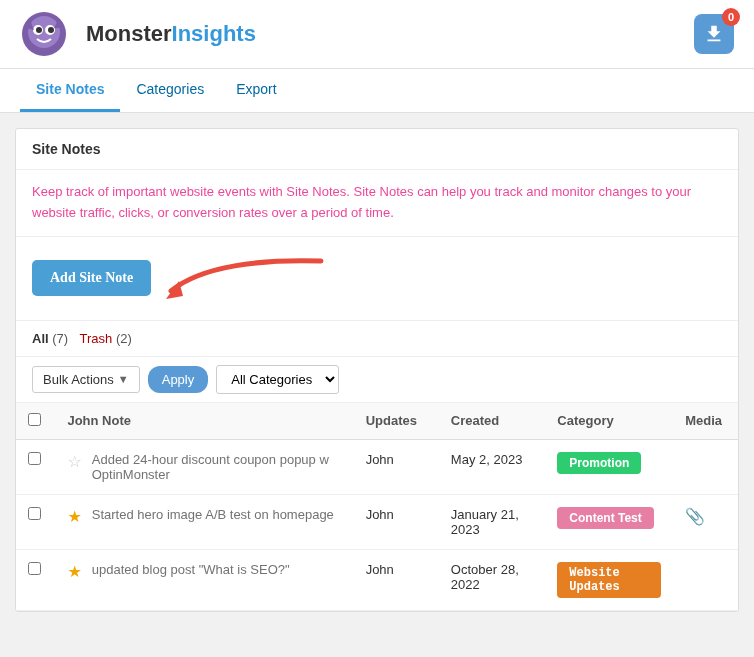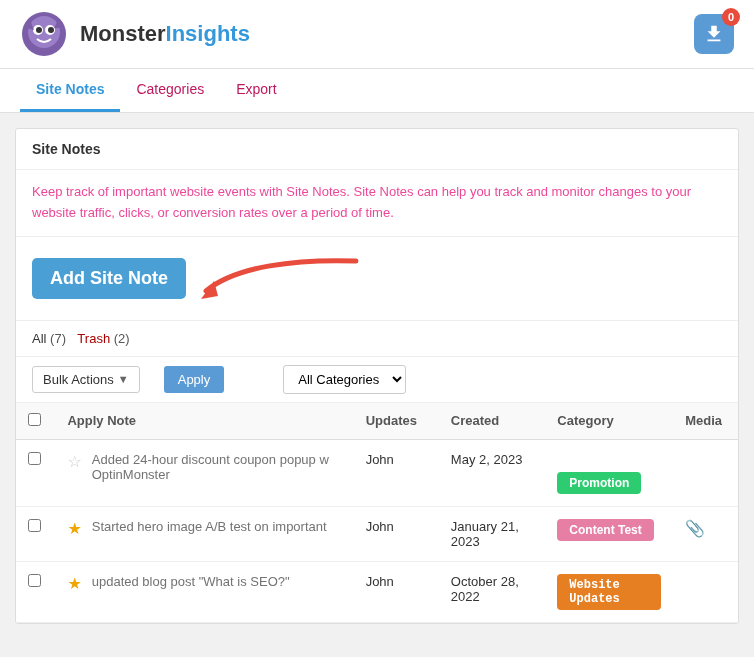--- a/index.html
+++ b/index.html
@@ -6,21 +6,21 @@
     body { font-family: -apple-system, BlinkMacSystemFont, 'Segoe UI', Arial, sans-serif; background: #f1f1f1; font-size: 13px; color: #333; }
 
     .header {
       background: #fff;
       border-bottom: 1px solid #e0e0e0;
       padding: 10px 20px;
       display: flex;
       align-items: center;
       justify-content: space-between;
     }
-    .logo-area { display: flex; align-items: center; gap: 12px; }
+    .logo-area { display: flex; align-items: center; gap: 18px; }
 
     .header-right { position: relative; }
     .notification-btn {
       width: 40px; height: 40px;
       background: #5b9bd5;
       border-radius: 8px;
       border: none;
       cursor: pointer;
       display: flex; align-items: center; justify-content: center;
       position: relative;
@@ -41,21 +41,21 @@
       background: #fff;
       border-bottom: 1px solid #e0e0e0;
       padding: 0 20px;
       display: flex;
       gap: 0;
     }
     .tab-item {
       padding: 12px 16px;
       cursor: pointer;
       font-size: 14px;
-      color: #be185d;
+      color: #0369a1;
       border-bottom: 3px solid transparent;
       text-decoration: none;
     }
     .tab-item.active {
       color: #3498db;
       border-bottom: 3px solid #3498db;
       font-weight: 600;
     }
 
     .content-area {
@@ -88,69 +88,69 @@
       gap: 20px;
       border-bottom: 1px solid #eee;
       position: relative;
     }
     .add-note-btn {
       background: #4a9fd5;
       color: #fff;
       border: none;
       padding: 10px 18px;
       border-radius: 5px;
-      font-size: 18px;
-      font-weight: 600;
-      cursor: pointer;
+      font-size: 14px;
+      font-weight: 600;
+      cursor: pointer;
+      font-family: Liberation Serif, serif;
     }
 
     .filter-bar {
       padding: 10px 16px;
       display: flex;
       align-items: center;
       gap: 8px;
       border-bottom: 1px solid #eee;
     }
     .filter-links { margin-right: 10px; font-size: 13px; }
     .filter-links a { color: #333; text-decoration: none; }
-    .filter-links a.active { color: #333; font-weight: 400; }
+    .filter-links a.active { color: #333; font-weight: 700; }
 
     .action-row {
       padding: 8px 16px;
       display: flex;
       align-items: center;
-      gap: 24px;
+      gap: 8px;
       border-bottom: 1px solid #eee;
     }
     .bulk-select {
       padding: 5px 10px;
       border: 1px solid #ccc;
       border-radius: 3px;
       font-size: 13px;
       background: #fff;
       cursor: pointer;
       display: flex; align-items: center; gap: 4px;
     }
     .apply-btn {
       background: #5b9bd5;
       color: #fff;
       border: none;
       padding: 6px 14px;
-      border-radius: 3px;
+      border-radius: 12px;
       font-size: 13px;
       cursor: pointer;
     }
     .cat-select {
       padding: 5px 10px;
       border: 1px solid #ccc;
       border-radius: 3px;
       font-size: 13px;
       background: #fff;
       cursor: pointer;
-      margin-left: 35px;
     }
 
     
     table {
       width: 100%;
       border-collapse: collapse;
     }
     thead tr {
       background: #f9f9f9;
       border-bottom: 1px solid #ddd;
@@ -191,21 +191,21 @@
     .note-text { color: #737373; }
 
     .badge {
       display: inline-block;
       padding: 4px 12px;
       border-radius: 4px;
       color: #fff;
       font-size: 12px;
       font-weight: 600;
     }
-    .badge-promotion { background: #2ecc71; margin-top: 20px; }
+    .badge-promotion { background: #2ecc71; }
     .badge-content-test { background: #e67fa3; }
     .badge-website-updates { background: #e67e22; font-family: Liberation Mono, monospace; }
 
     .paperclip { color: #aaa; font-size: 16px; }
 
     
     .monster-svg { width: 48px; height: 48px; }
   </style>
 </head>
 <body>
@@ -284,21 +284,21 @@
       <option>All Categories</option>
     </select>
   </div>
 
   <table>
     <thead>
       <tr>
         <th class="th-check">
           <input type="checkbox" style="">
         </th>
-        <th class="th-note">Apply Note</th>
+        <th class="th-note">John Note</th>
         <th class="th-author">Updates</th>
         <th class="th-created">Created</th>
         <th class="th-category">Category</th>
         <th class="th-media">Media</th>
       </tr>
     </thead>
     <tbody id="table-body">
 
     <tr>
       <td class="row-check">
@@ -317,21 +317,21 @@
       </td>
       <td></td>
     </tr>
         <tr>
       <td class="row-check">
         <input type="checkbox" style="">
       </td>
       <td>
         <div class="note-cell">
           <span class="row-star star-filled">★</span>
-          <span class="note-text">Started hero image A/B test on important</span>
+          <span class="note-text">Started hero image A/B test on homepage</span>
         </div>
       </td>
       <td>John</td>
       <td>January 21, 2023</td>
       <td>
         <span class="badge badge-content-test">Content Test</span>
       </td>
       <td><span class="paperclip">📎</span></td>
     </tr>
         <tr>

